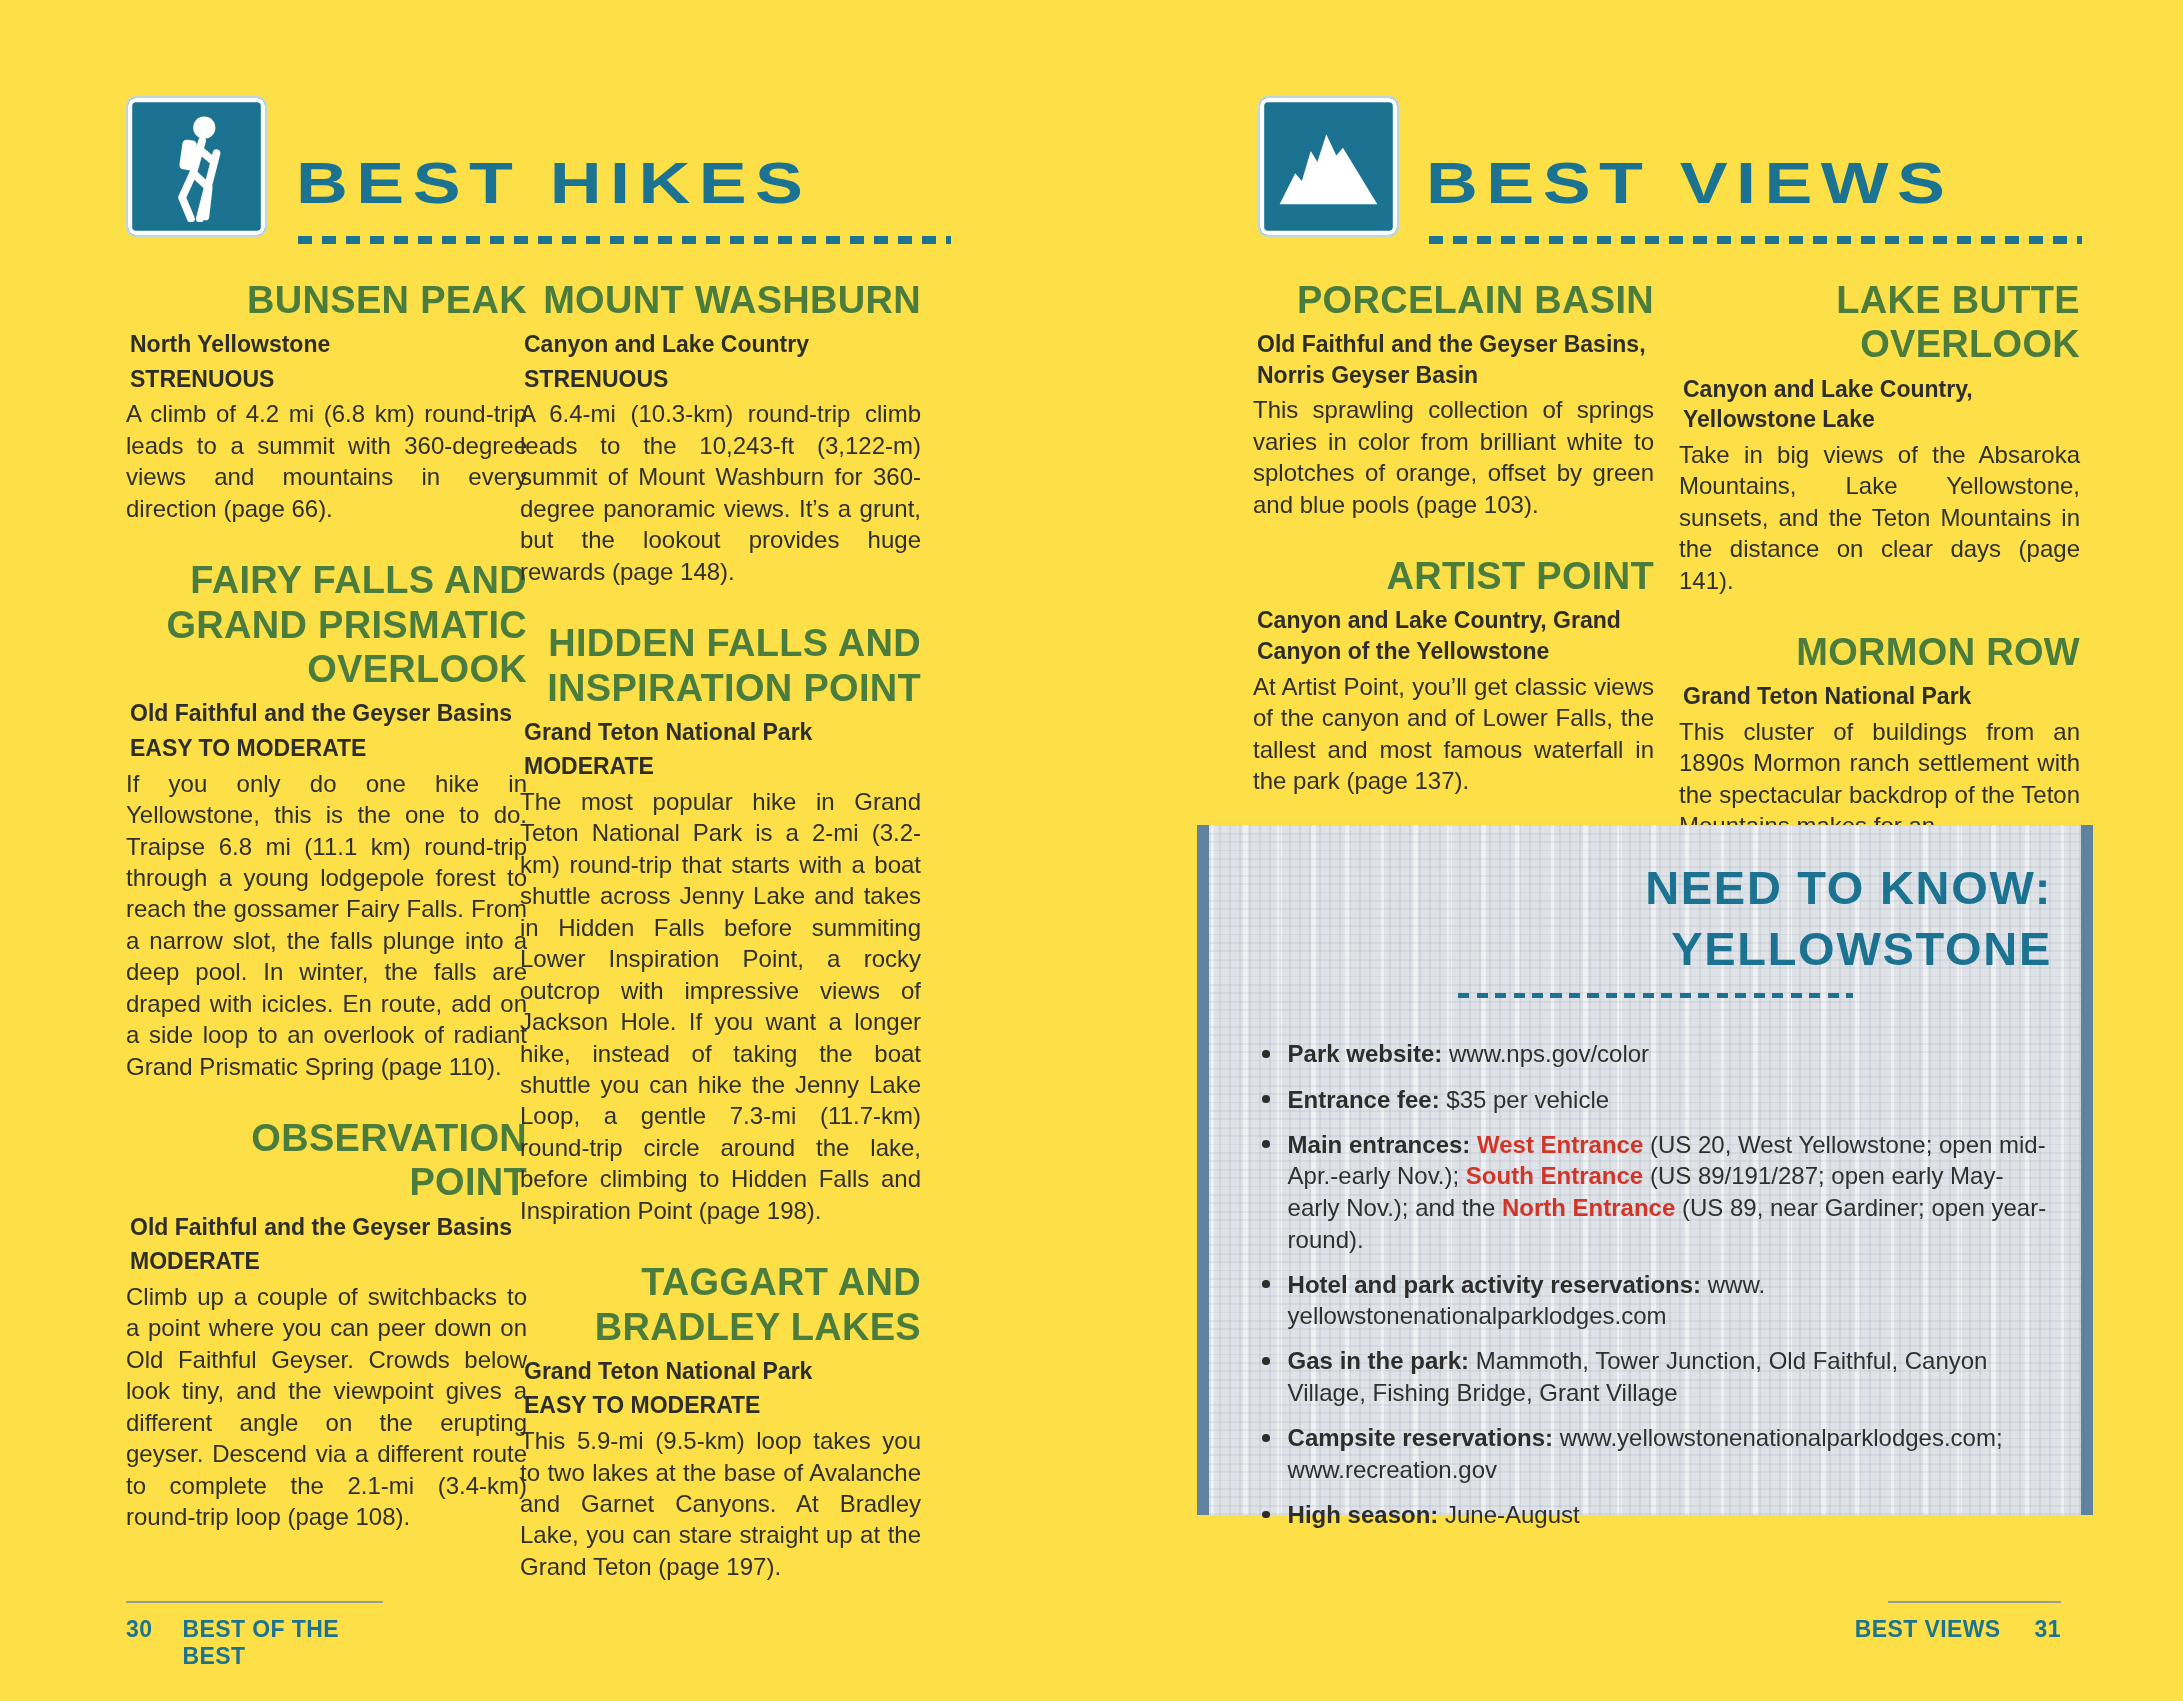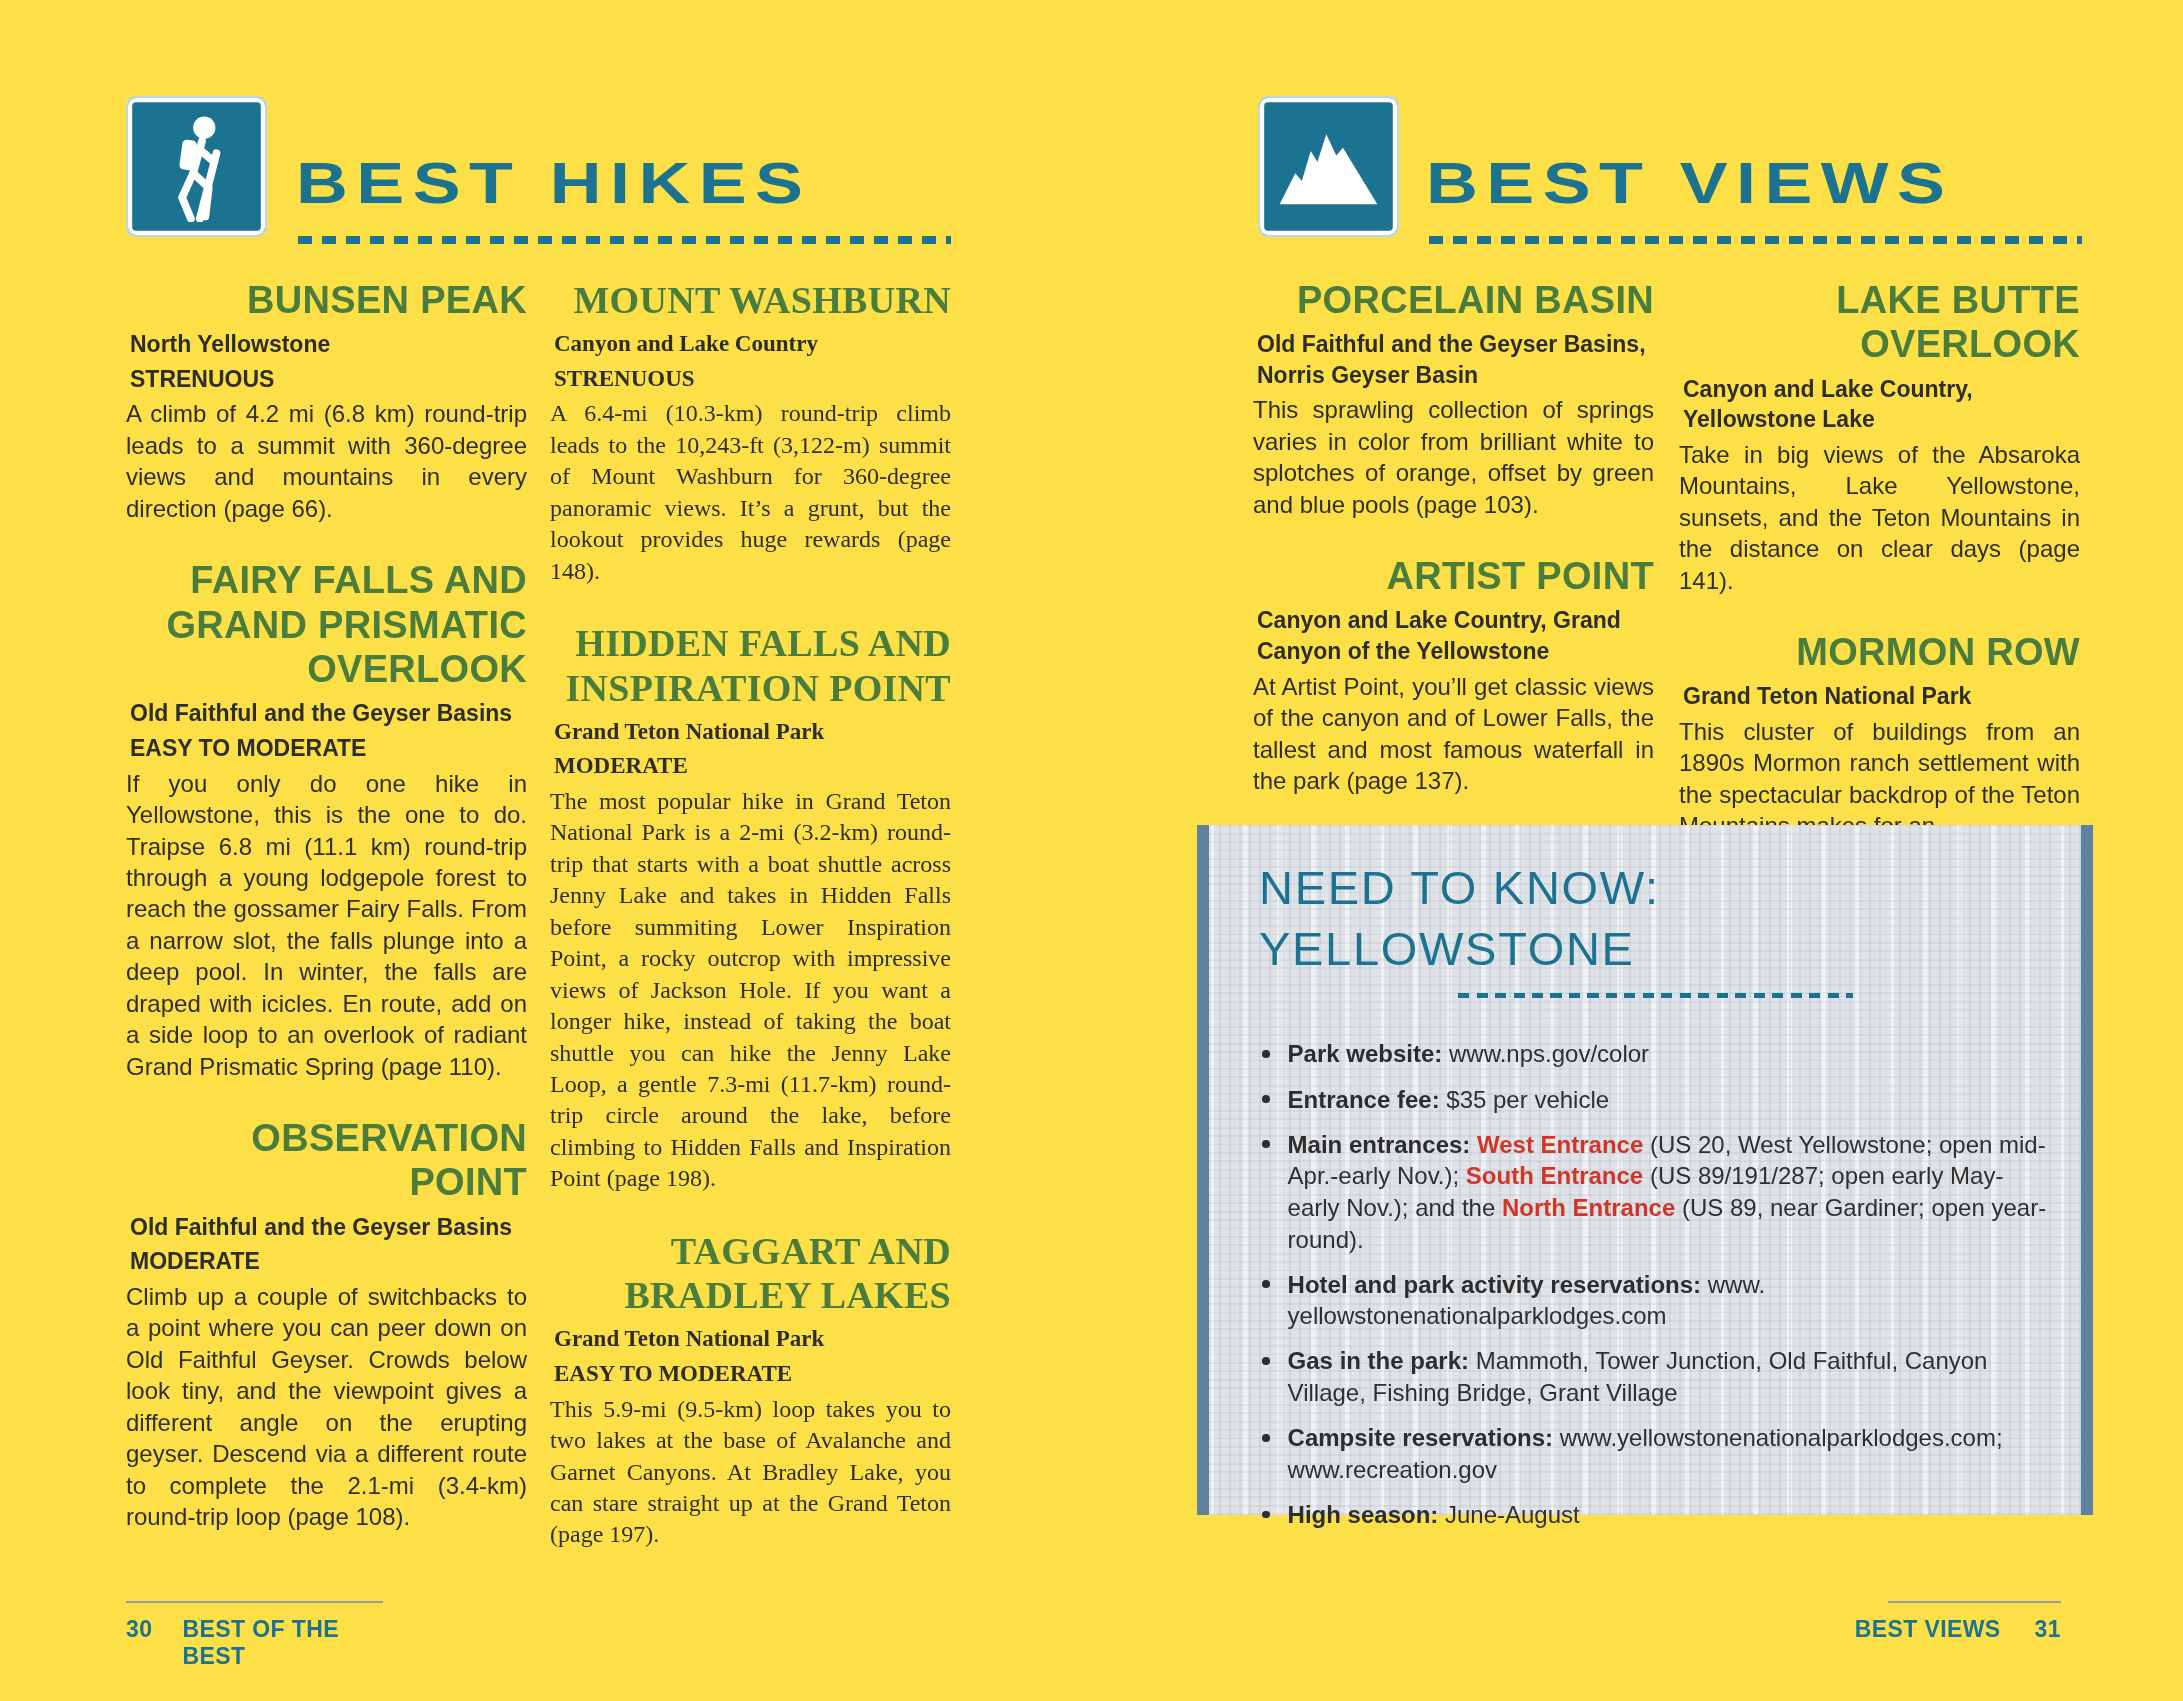--- a/index.html
+++ b/index.html
@@ -49,22 +49,22 @@
     position:absolute; left:1197px; top:825px; width:896px; height:690px;
     background-color:var(--box-bg);
     background-image:
       repeating-linear-gradient(0deg, rgba(110,125,140,0.10) 0 1.7px, transparent 1.7px 8.4px),
       repeating-linear-gradient(90deg, rgba(110,125,140,0.12) 0 1.7px, transparent 1.7px 10px),
       repeating-linear-gradient(90deg, rgba(255,255,255,0.5) 0 5px, transparent 5px 34px);
     border-left:12.6px solid var(--box-bar); border-right:12.6px solid var(--box-bar);
     padding:32px 29px 0 50px;
   }
   .ntk-title{
-    margin:0; text-align:left; color:var(--teal);
-    font-size:47px; font-weight:400; letter-spacing:1.7px; line-height:1.3;
+    margin:0; text-align:right; color:var(--teal);
+    font-size:47px; font-weight:700; letter-spacing:1.7px; line-height:1.3;
   }
   .ntk-dash{
     width:395px; height:5.9px; margin:13.4px auto 0;
     background:repeating-linear-gradient(90deg, var(--teal) 0 11px, transparent 11px 18.5px);
   }
   .ntk-list{list-style:none; margin:40px 0 0 0; padding:0;}
   .ntk-list li{
     position:relative; padding-left:28.6px; margin:0 0 13.4px 0;
     font-size:24px; line-height:1.32; color:var(--body);
   }
@@ -116,21 +116,21 @@
     <p class="sec-body">If you only do one hike in Yellowstone, this is the one to do. Traipse 6.8 mi (11.1 km) round-trip through a young lodgepole forest to reach the gossamer Fairy Falls. From a narrow slot, the falls plunge into a deep pool. In winter, the falls are draped with icicles. En route, add on a side loop to an overlook of radiant Grand Prismatic Spring (page 110).</p>
   </article>
 
   <article class="sec">
     <h3 class="sec-title">OBSERVATION POINT</h3>
     <p class="sec-loc">Old Faithful and the Geyser Basins</p>
     <p class="sec-diff">MODERATE</p>
     <p class="sec-body">Climb up a couple of switchbacks to a point where you can peer down on Old Faithful Geyser. Crowds below look tiny, and the viewpoint gives a different angle on the erupting geyser. Descend via a different route to complete the 2.1-mi (3.4-km) round-trip loop (page 108).</p>
   </article>
 </div>
-  <div class="col" style="left:550px;font-family:Liberation Serif, serif;" id="l-col2">
+  <div class="col" style="left:520px;" id="l-col2">
   <article class="sec">
     <h3 class="sec-title">MOUNT WASHBURN</h3>
     <p class="sec-loc">Canyon and Lake Country</p>
     <p class="sec-diff">STRENUOUS</p>
     <p class="sec-body">A 6.4-mi (10.3-km) round-trip climb leads to the 10,243-ft (3,122-m) summit of Mount Washburn for 360-degree panoramic views. It’s a grunt, but the lookout provides huge rewards (page 148).</p>
   </article>
 
   <article class="sec">
     <h3 class="sec-title">HIDDEN FALLS AND INSPIRATION POINT</h3>
     <p class="sec-loc">Grand Teton National Park</p>

